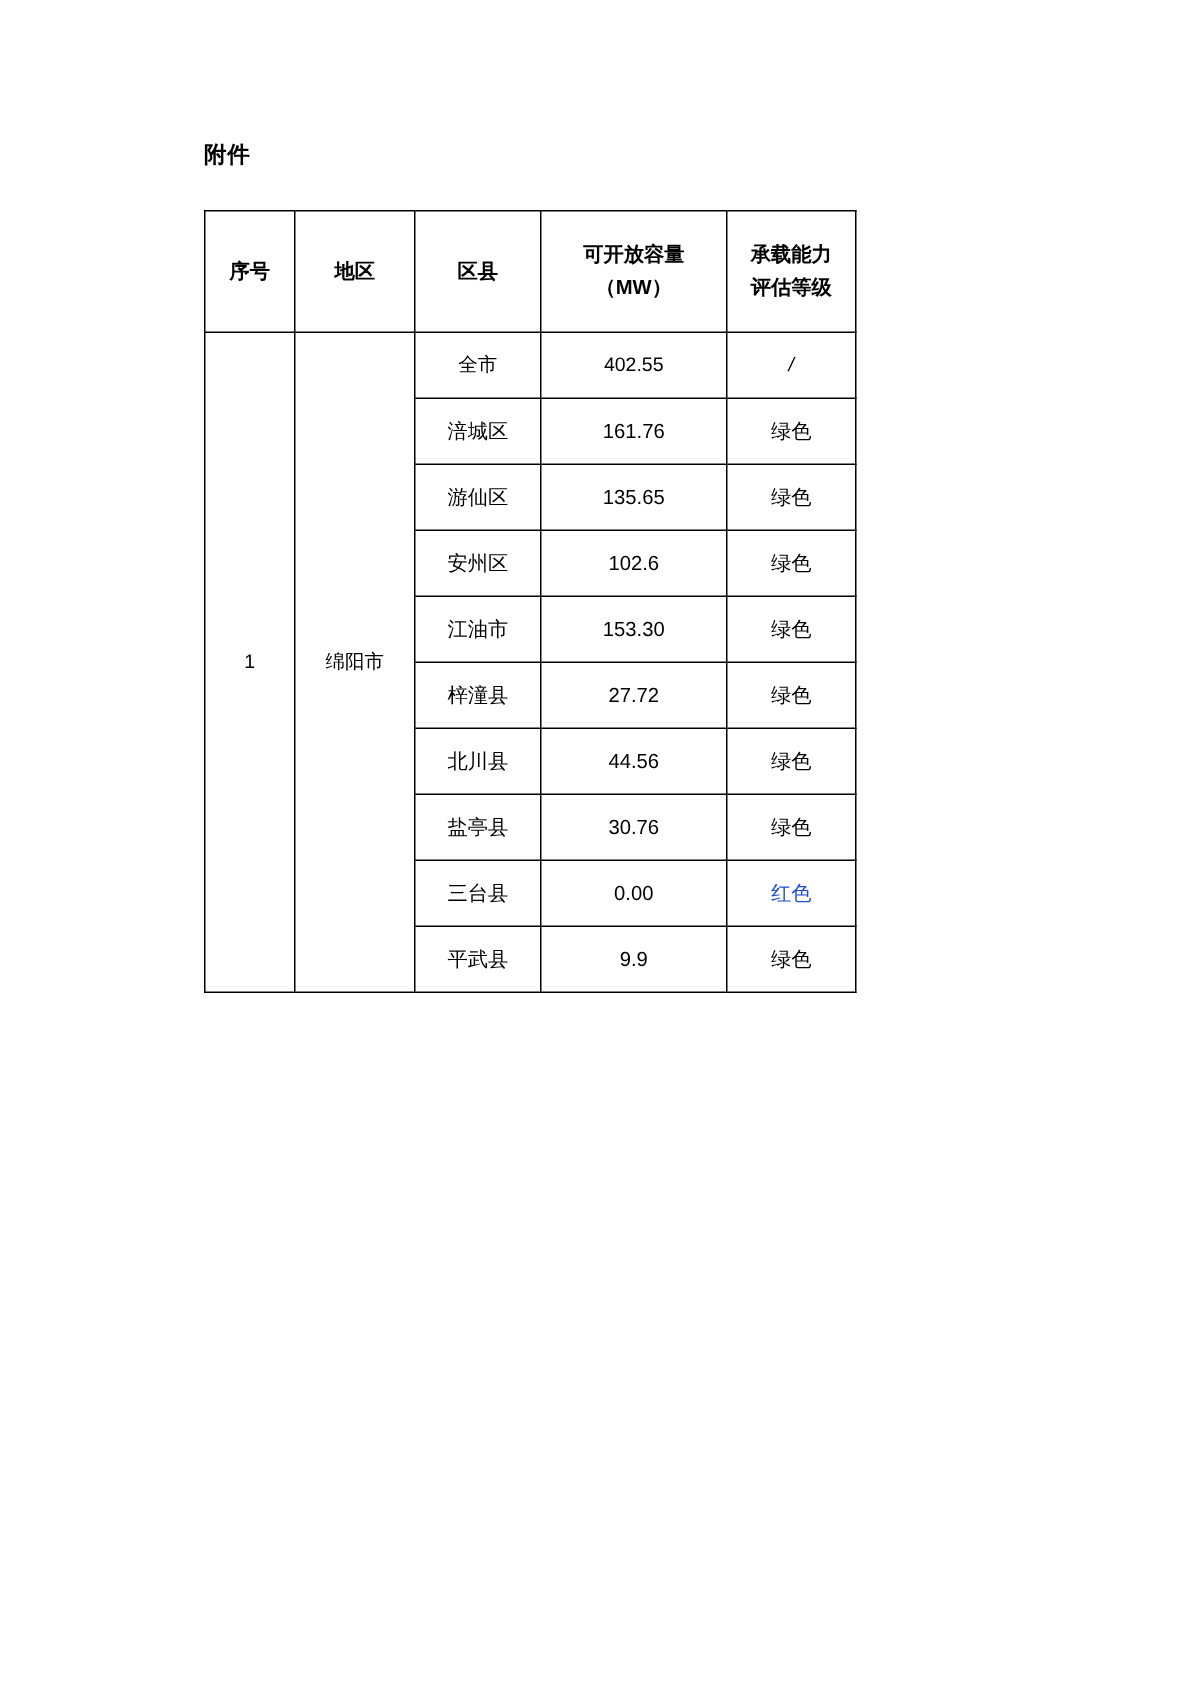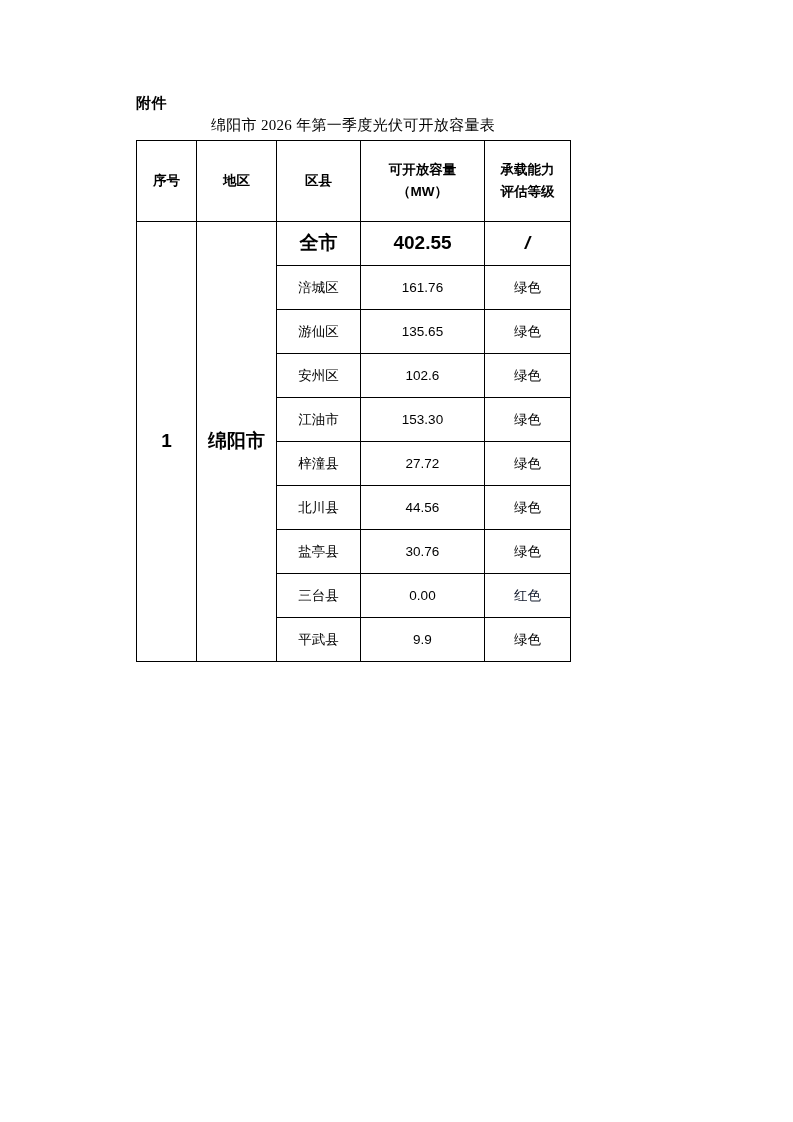--- a/index.html
+++ b/index.html
@@ -80,45 +80,44 @@
   }
   td.seq-cell {
     font-weight: bold;
     font-size: 14px;
   }
   td.region-cell {
     font-weight: bold;
     font-size: 14px;
   }
   tr.total-row td {
-    font-weight: bold;
-    font-size: 19px;
+    font-weight: normal;
+    font-size: 13px;
   }
   td.level-green {
     background: #92d050;
     margin-left: 36px;
   }
   td.level-red {
     background: #ff0000;
-    color: #0f172a;
+    color: #1d4ed8;
   }
   td.level-none {
     background: #ffffff;
     font-weight: bold;
     font-style: italic;
   }
 </style>
 </head>
 <body>
 
 <div class="page">
 
   <div class="attachment-label">附件</div>
 
-  <div class="doc-title">绵阳市 2026 年第一季度光伏可开放容量表</div>
 
   <table class="cap-table">
     <colgroup>
       <col class="c-seq">
       <col class="c-region">
       <col class="c-county">
       <col class="c-cap">
       <col class="c-level">
     </colgroup>
     <thead>

